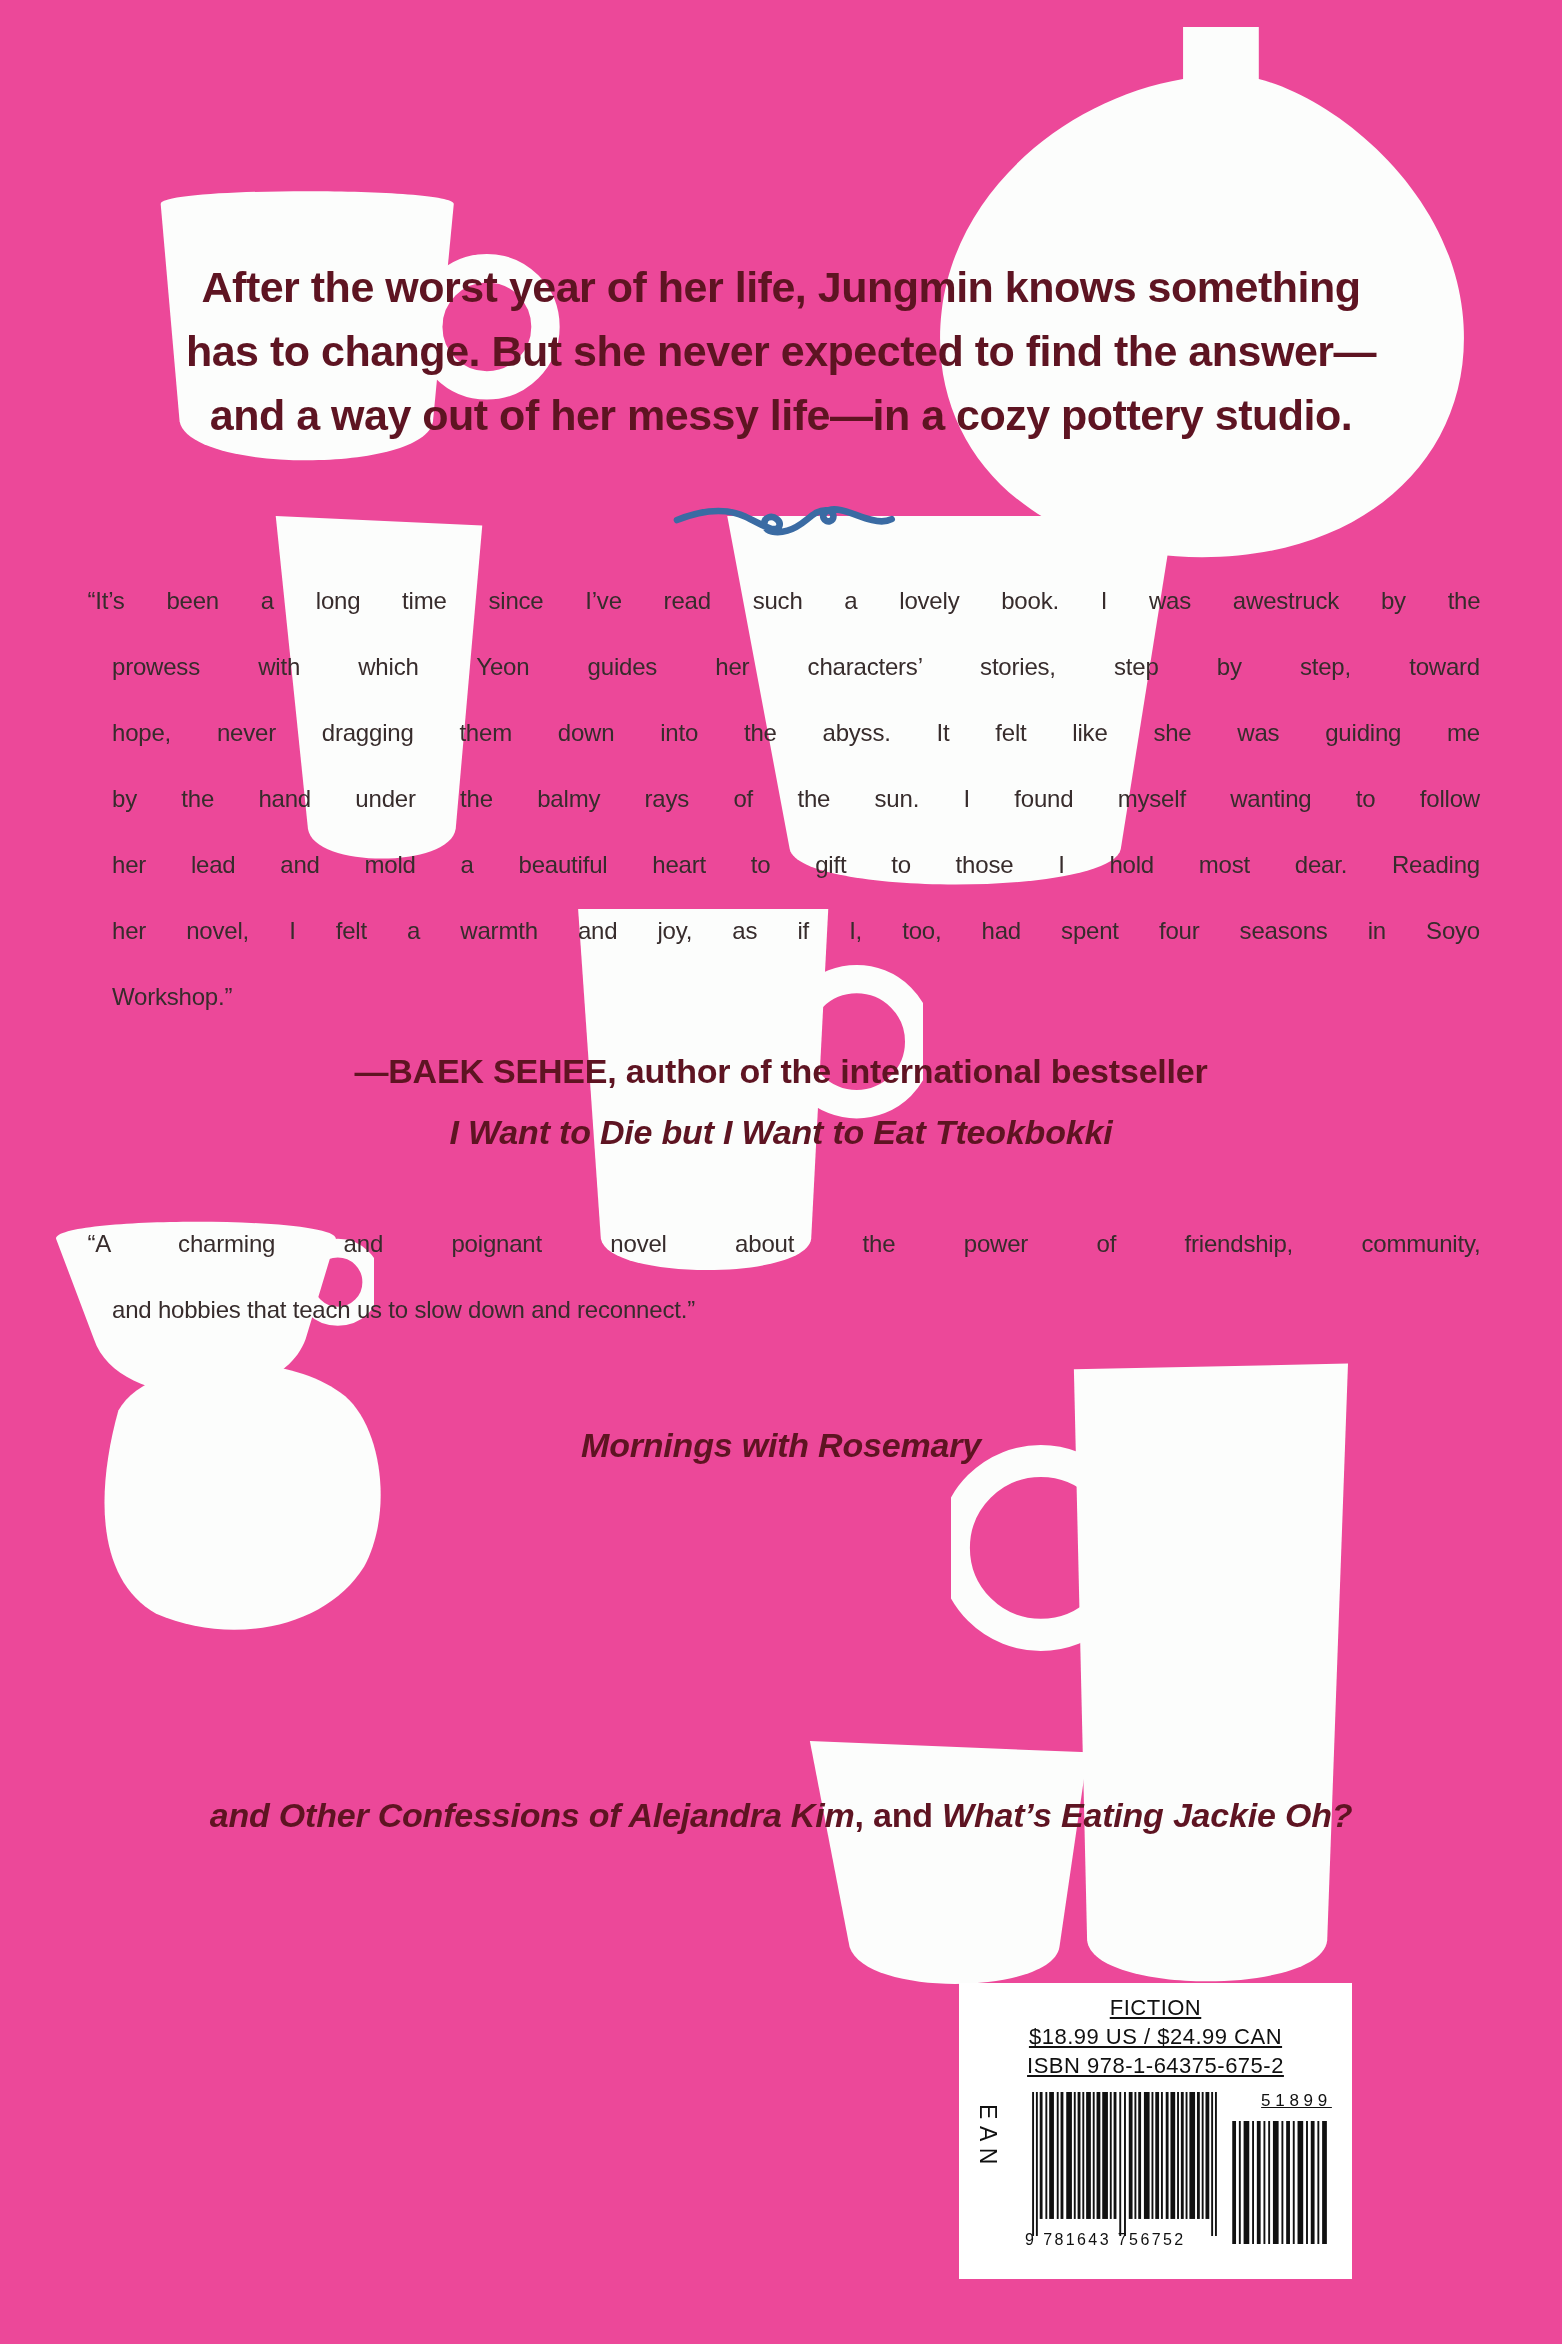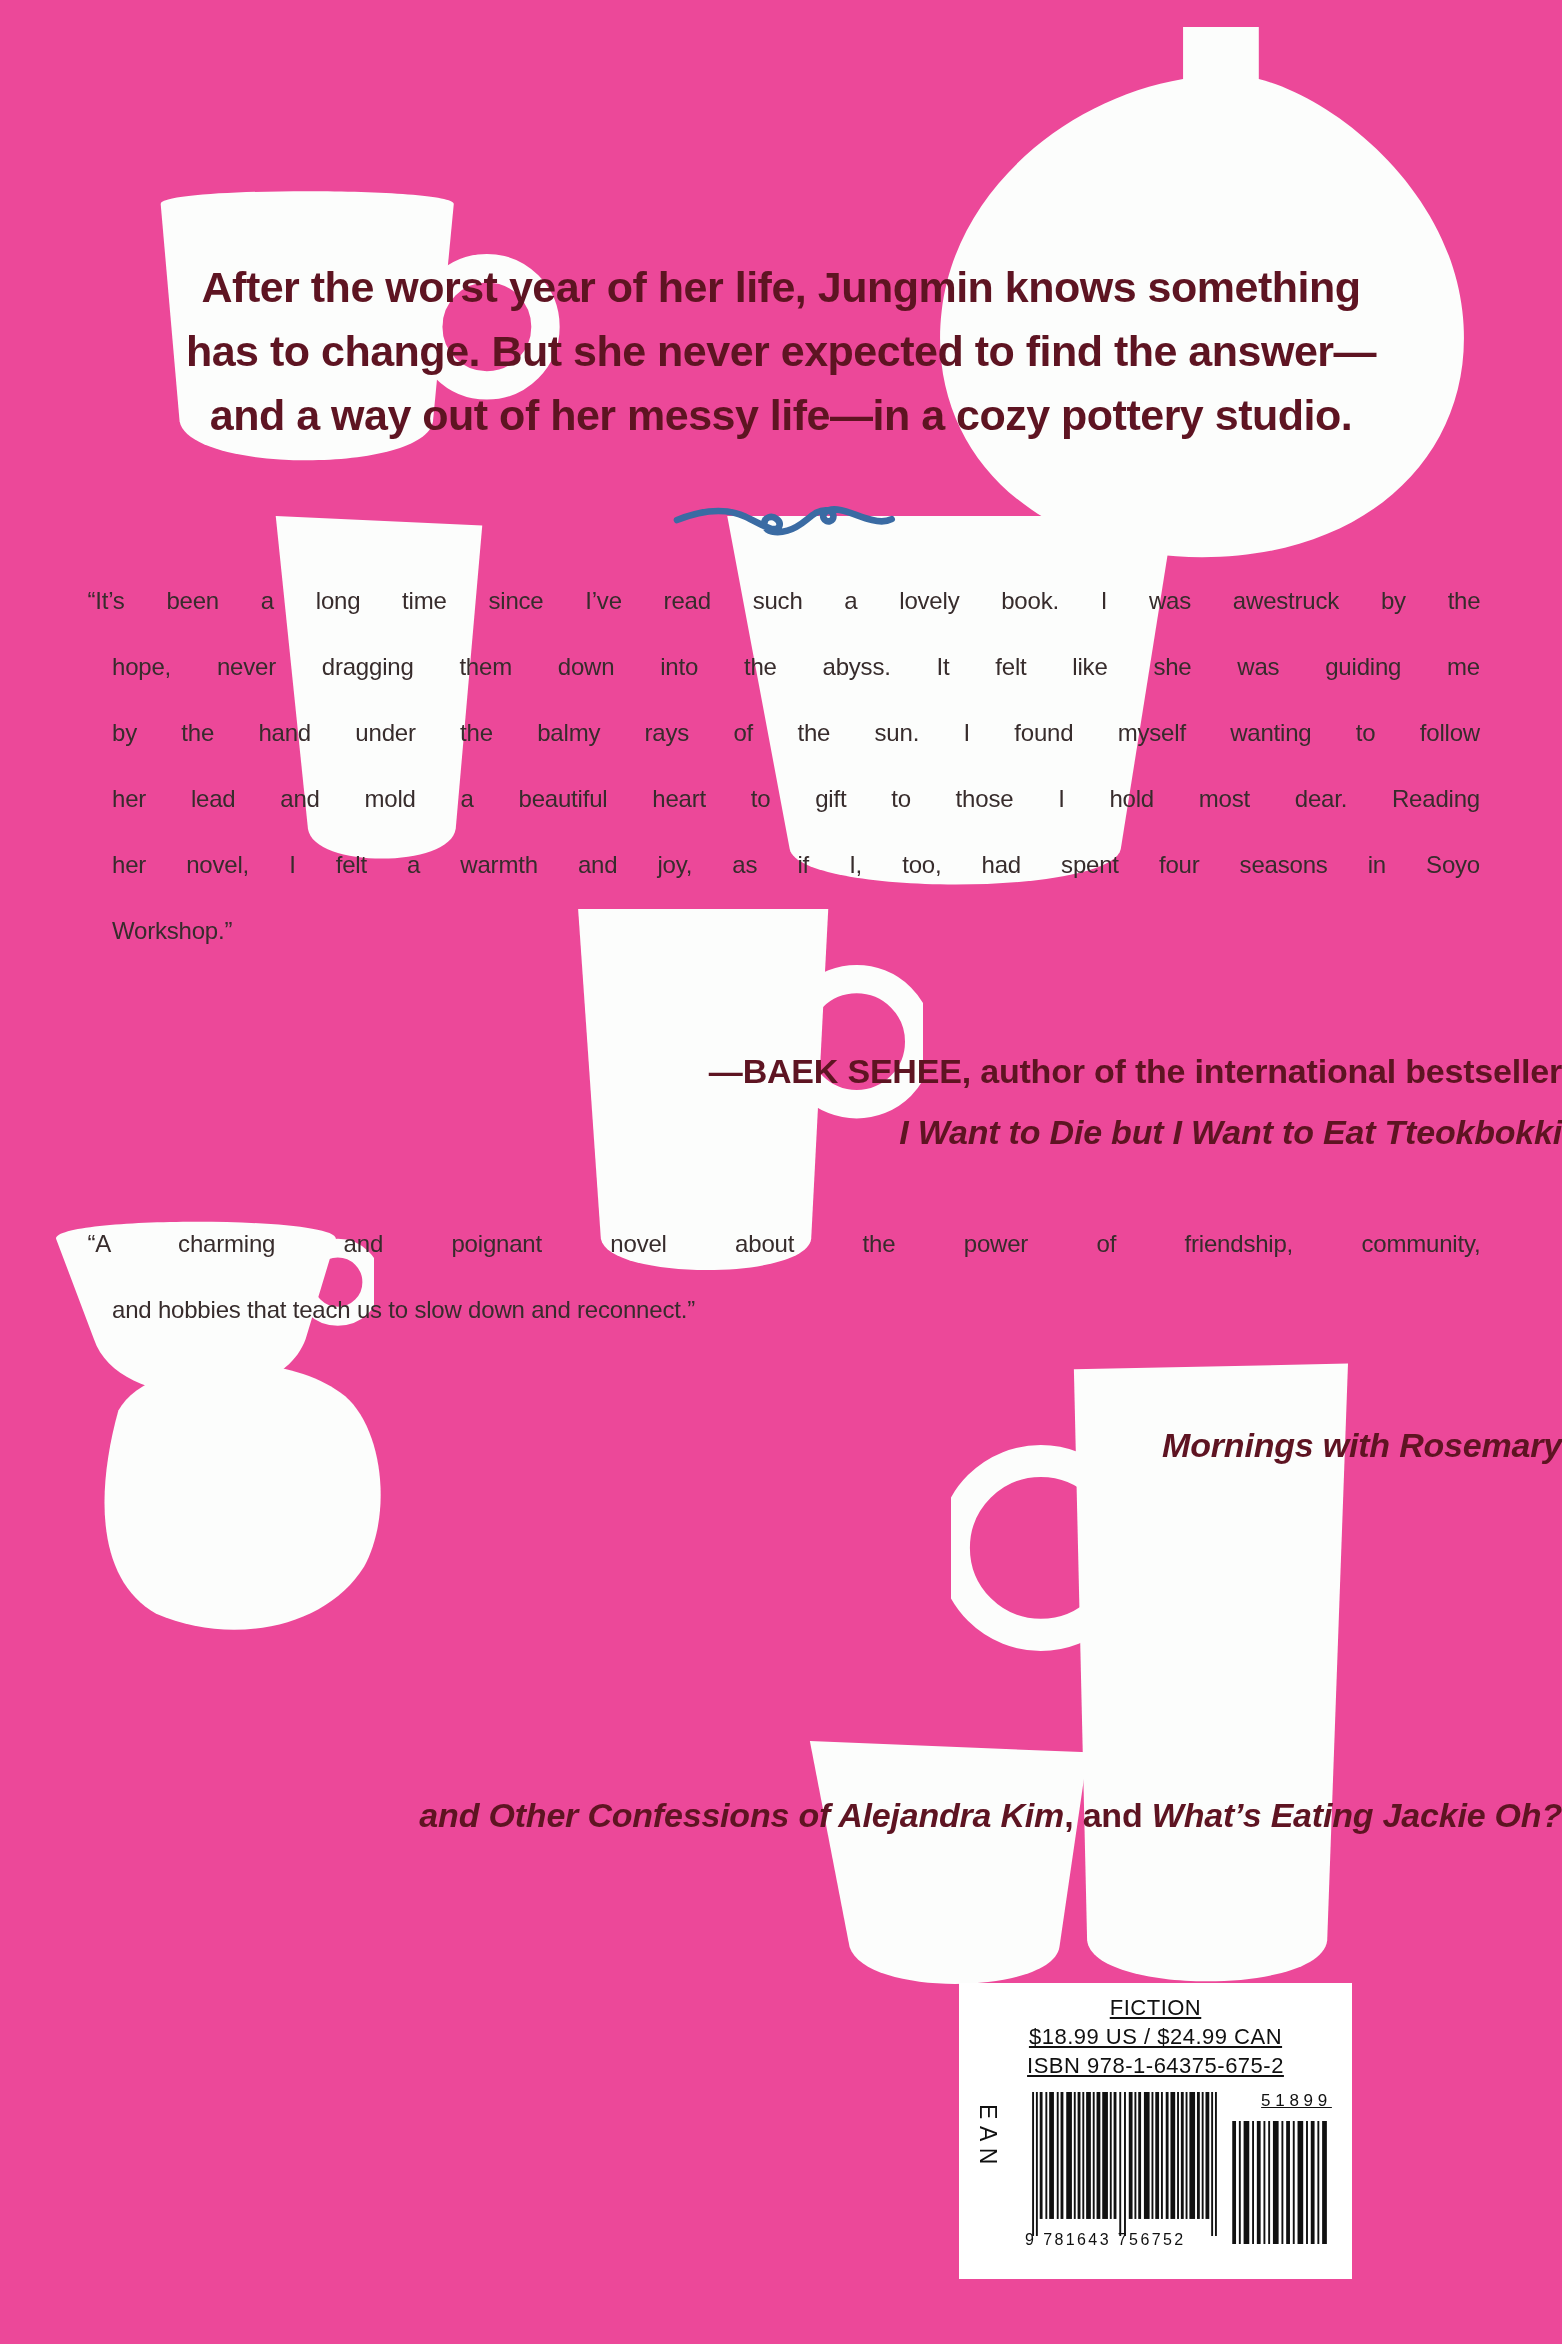--- a/index.html
+++ b/index.html
@@ -17,21 +17,21 @@
   }
   .squiggle{position:absolute;z-index:2;left:667px;top:490px;}
   .quote{
     position:absolute;z-index:2;left:112px;width:1368px;
     color:#372c2c;font-weight:normal;font-size:24px;line-height:66px;letter-spacing:-0.2px;
   }
   .quote .ln{text-align:justify;text-align-last:justify;}
   .quote .ln.hang{margin-left:-24.6px;width:1393px;}
   .quote .ln.last{text-align:left;text-align-last:left;}
   .attr{
-    position:absolute;z-index:2;left:0;width:100%;text-align:right;
+    position:absolute;z-index:2;left:0;width:100%;text-align:center;
     color:#5e1422;font-weight:bold;font-size:34px;line-height:45px;letter-spacing:-0.2px;
   }
   .attr .it{font-style:italic;}
   .barcode-box{
     position:absolute;z-index:3;left:959px;top:1983px;width:393px;height:296px;
     background:#ffffff;color:#111111;
   }
   .bc-meta{position:absolute;top:9.5px;left:0;width:100%;text-align:center;
     font-size:22px;line-height:29px;letter-spacing:0.5px;text-decoration:underline;}
   .ean{position:absolute;left:-4.7px;top:141px;transform:rotate(90deg);
@@ -94,20 +94,21 @@
     <div>has to change. But she never expected to find the answer—</div>
     <div>and a way out of her messy life—in a cozy pottery studio.</div>
   </div>
 
   <svg class="squiggle" width="232" height="53" viewBox="0 0 250 60">
     <path d="M5,34 C35,22 60,20 82,30 C95,36 104,42 112,44 C121,46 124,38 118,33 C112,28 103,31 104,39 C105,47 117,50 130,46 C145,42 152,32 162,26 C172,21 181,22 182,29 C183,36 174,38 171,32 C169,27 174,22 183,22 C196,22 210,30 226,34 C236,36.5 242,36 248,33" fill="none" stroke="#3a6ba3" stroke-width="7.5" stroke-linecap="round"></path>
   </svg>
 
   <div class="quote" style="top:568px">
     <div class="ln hang">“It’s been a long time since I’ve read such a lovely book. I was awestruck by the</div>
+    <div class="ln">prowess with which Yeon guides her characters’ stories, step by step, toward</div>
     <div class="ln">hope, never dragging them down into the abyss. It felt like she was guiding me</div>
     <div class="ln">by the hand under the balmy rays of the sun. I found myself wanting to follow</div>
     <div class="ln">her lead and mold a beautiful heart to gift to those I hold most dear. Reading</div>
     <div class="ln">her novel, I felt a warmth and joy, as if I, too, had spent four seasons in Soyo</div>
     <div class="ln last">Workshop.”</div>
   </div>
 
   <div class="attr" style="top:1049px">
     <span>—BAEK SEHEE, author of the international bestseller</span>
   </div>

